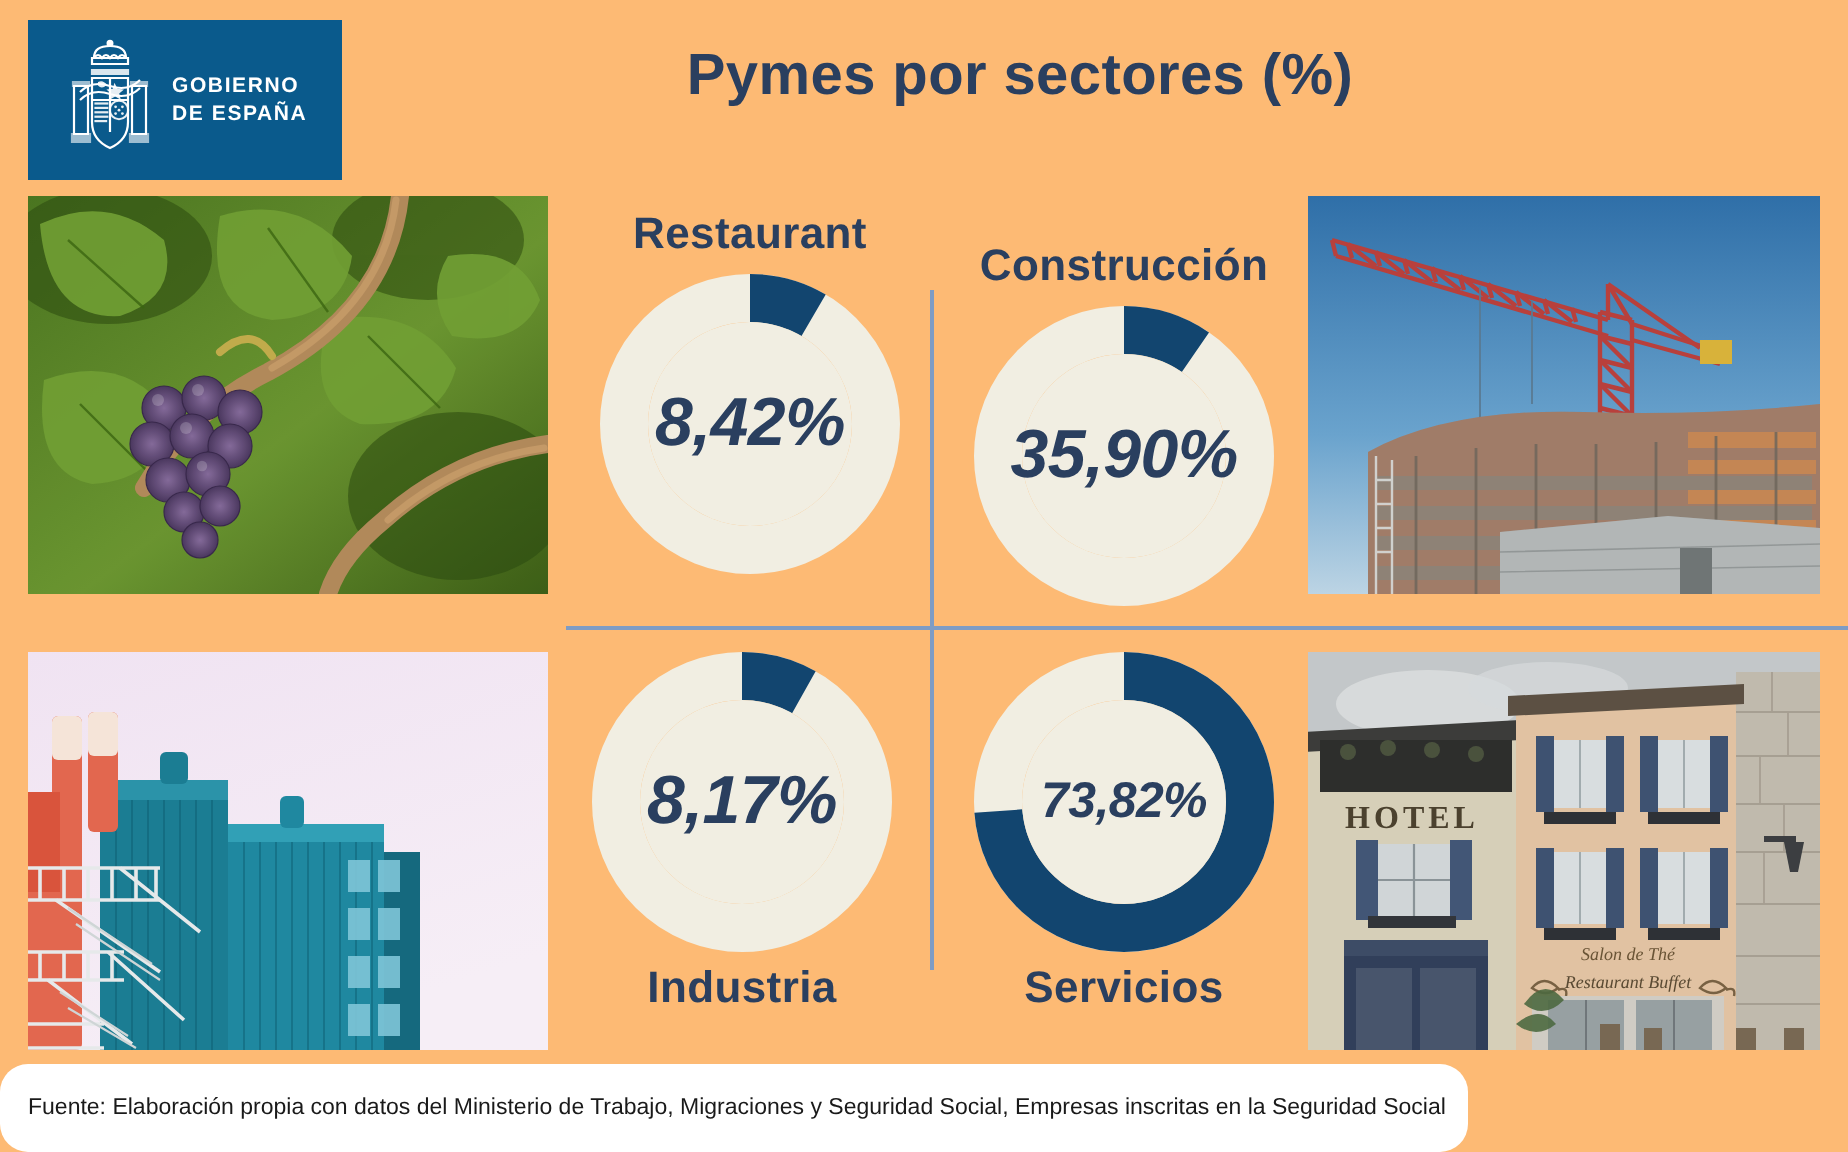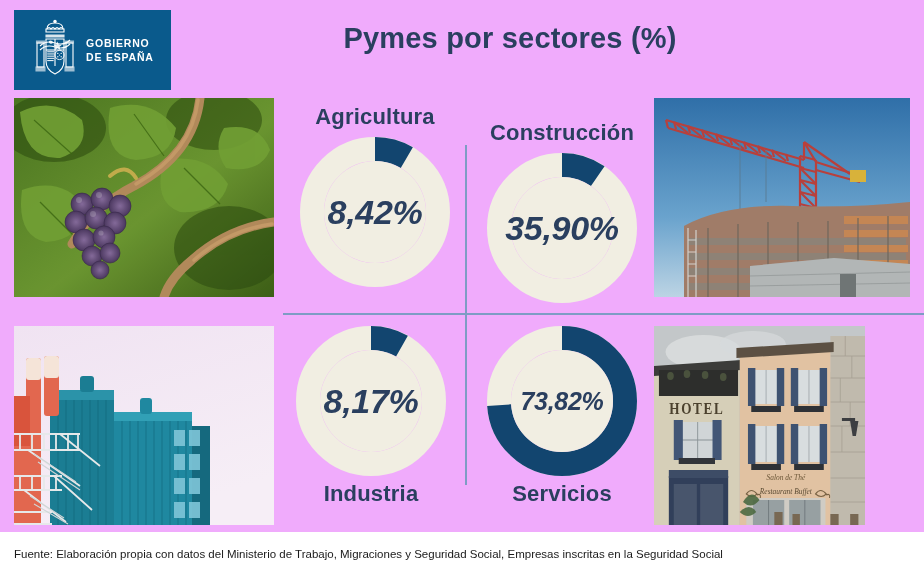--- a/index.html
+++ b/index.html
@@ -3,21 +3,21 @@
 <meta charset="utf-8">
 <style>
   * { margin:0; padding:0; box-sizing:border-box; }
   html,body { width:924px; height:576px; }
   body {
     font-family:"Liberation Sans", sans-serif;
     background:#d9d9d9;
     position:relative;
     overflow:hidden;
   }
-  .stage { position:absolute; inset:0; background:#f0abfc; }
+  .stage { position:absolute; inset:0; background:#fdba74; }
 
   
   .logo-box{
     position:absolute; left:14px; top:10px; width:157px; height:80px;
     background:#0a5a8c; display:flex; align-items:center; gap:6px;
     padding-left:16px;
   }
   .crest{ width:50px; height:62px; flex:none; }
   .logo-text{ color:#fff; font-size:10.5px; font-weight:600; letter-spacing:.8px; line-height:1.35; }
 
@@ -27,21 +27,21 @@
     text-align:center; color:#2a3f5f; font-size:29px; font-weight:bold;
     letter-spacing:.2px;
   }
 
   
   .photo{ position:absolute; overflow:hidden; background:#bbb; }
   .photo svg{ display:block; width:100%; height:100%; }
   .ph-agri{ left:14px;  top:98px;  width:260px; height:199px; }
   .ph-cons{ left:654px; top:98px;  width:256px; height:199px; }
   .ph-ind { left:14px;  top:326px; width:260px; height:199px; }
-  .ph-serv{ left:654px; top:326px; width:211px; height:199px; }
+  .ph-serv{ left:654px; top:326px; width:256px; height:199px; }
 
   
   .div-v{ position:absolute; left:465px; top:145px; width:2px; height:340px; background:#7e9cc4; }
   .div-h{ position:absolute; left:283px; top:313px; width:650px; height:2px; background:#7e9cc4; }
 
   
   .cell{ position:absolute; width:184px; }
   .cell-agri{ left:283px; top:104px; }
   .cell-cons{ left:470px; top:120px; }
   .cell-ind { left:279px; top:325px; }
@@ -58,22 +58,22 @@
   .donut{ display:block; }
   .donut-value{
     position:absolute; left:0; right:0; top:50%; transform:translateY(-50%);
     text-align:center; color:#2a3f5f; font-size:34px; font-weight:bold;
     font-style:italic; letter-spacing:-.3px;
   }
   .cell-serv .donut-value{ font-size:25px; }
 
   
   .footer{
-    position:absolute; left:0; bottom:0; width:924px; height:44px;
-    background:#ffffff; display:flex; align-items:center; padding-left:14px;
+    position:absolute; left:0; bottom:0; width:734px; height:44px;
+    background:#ffffff; display:flex; align-items:center; padding-left:14px;border-radius:14px;
   }
   .footer-text{ color:#1a1a1a; font-size:11.5px; }
 </style>
 </head>
 <body>
 
 <div class="stage">
 
   <div class="logo-box">
     <svg class="crest" viewBox="0 0 50 62" aria-hidden="true">
@@ -411,21 +411,21 @@
         <path d="M238 95 L248 95 L245 110 L241 110 Z"></path>
       </g>
       <rect width="256" height="199" fill="#5b4a3a" opacity=".05"></rect>
     </svg>
   </div>
 
   <div class="div-v"></div>
   <div class="div-h"></div>
 
   <div class="cell cell-agri cell-top">
-    <div class="cell-label">Agricultura</div>
+    <div class="cell-label">Restaurant</div>
     <div class="donut-wrap">
       <svg class="donut" width="152" height="152" viewBox="0 0 152 152" aria-hidden="true">
         <circle cx="76" cy="76" r="63" fill="none" stroke="#f1eee2" stroke-width="24"></circle>
         <circle cx="76" cy="76" r="63" fill="none" stroke="#12456f" stroke-width="24" stroke-dasharray="33.33 362.51" transform="rotate(-90 76 76)"></circle>
         <circle cx="76" cy="76" r="51" fill="#f1eee2"></circle>
       </svg>
       <div class="donut-value">8,42%</div>
     </div>
   </div>
 

